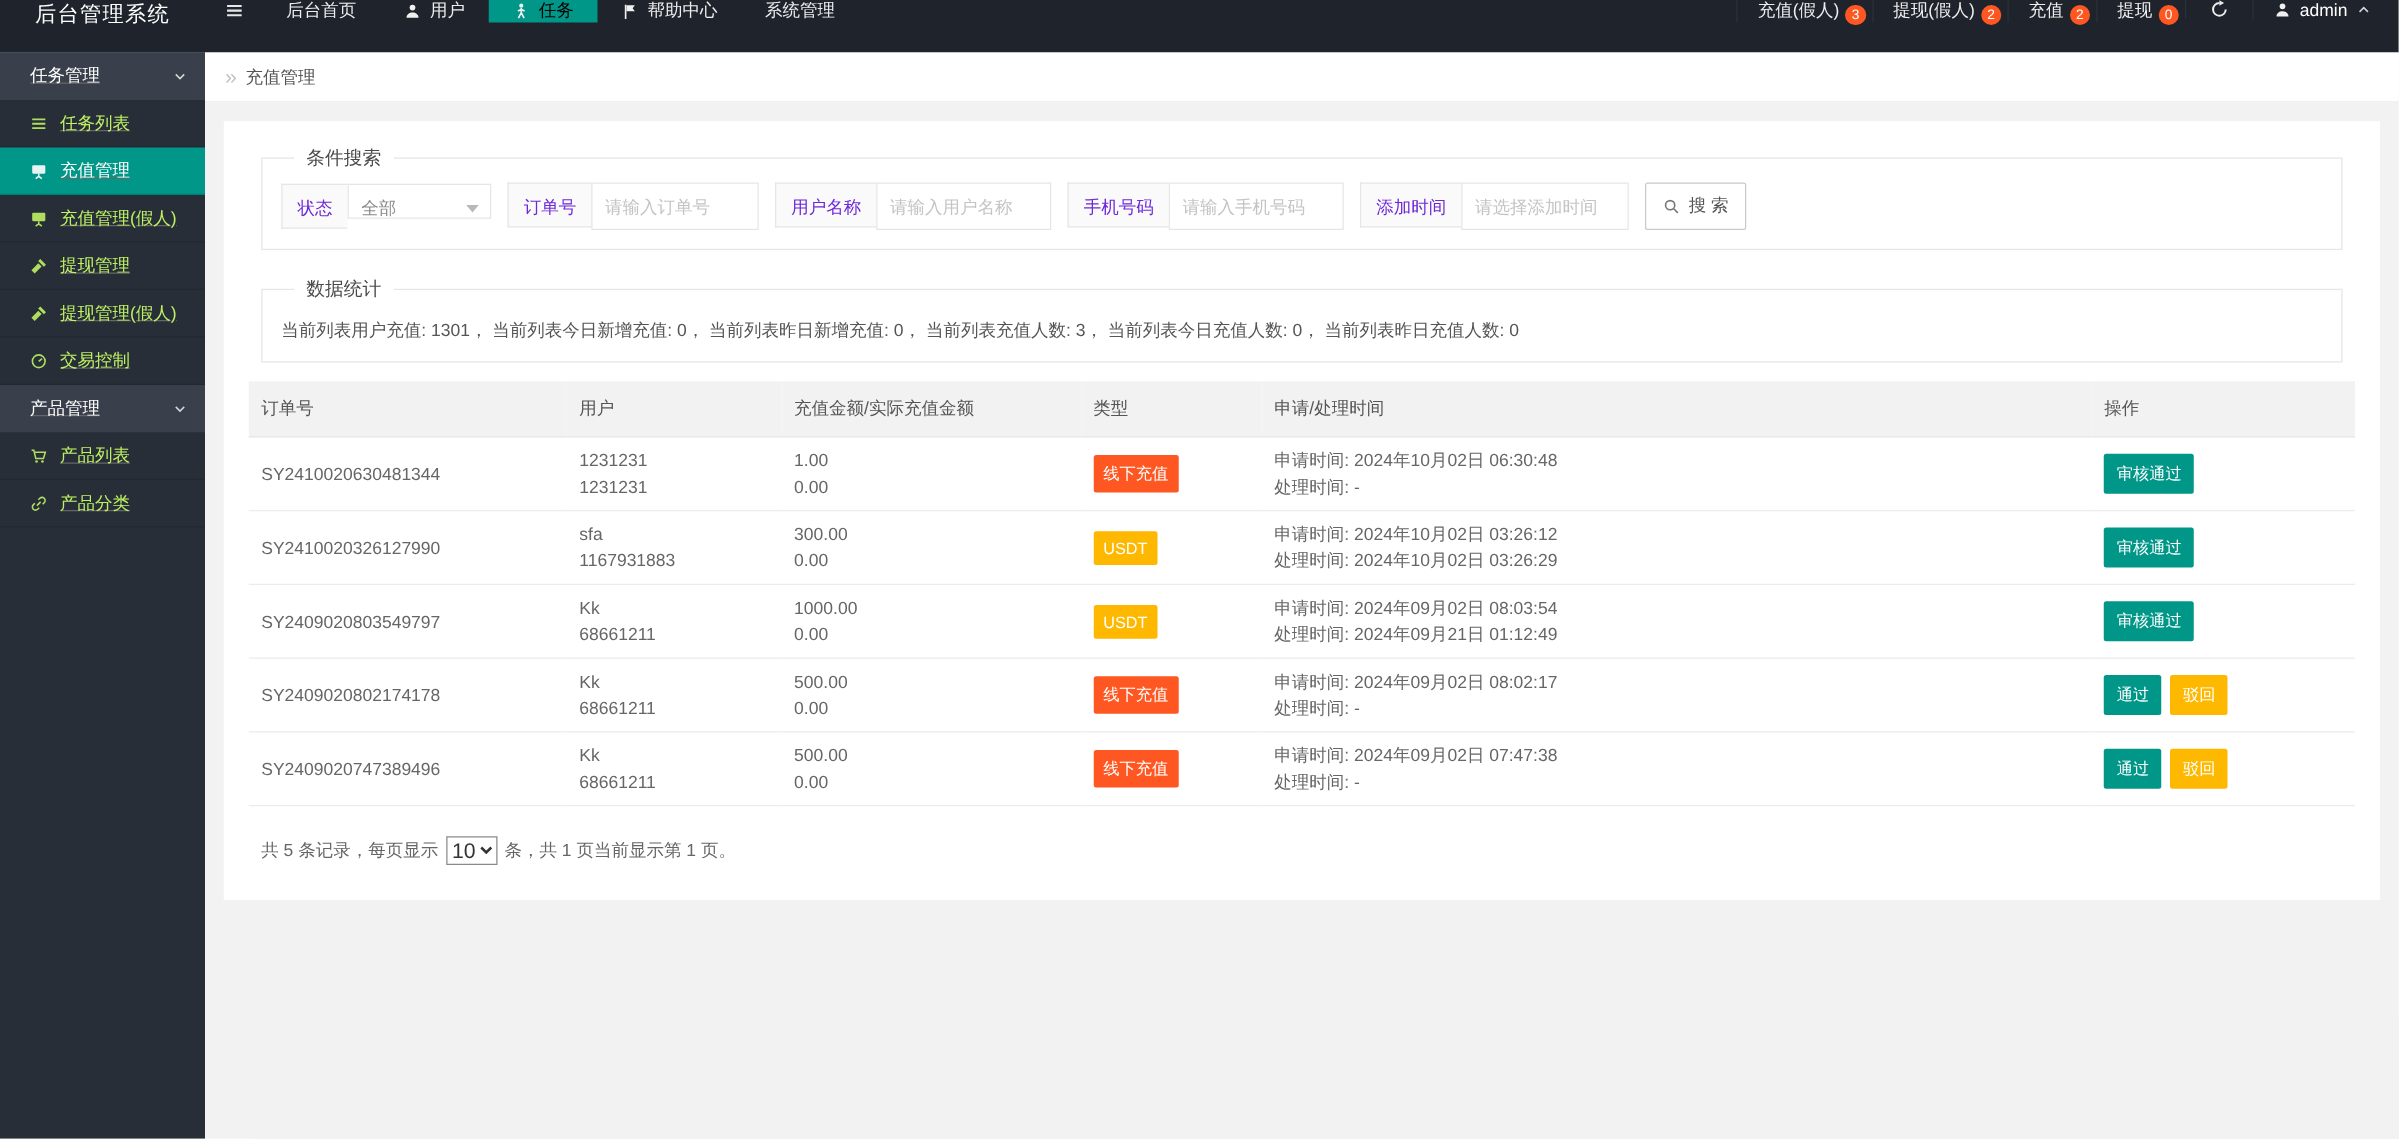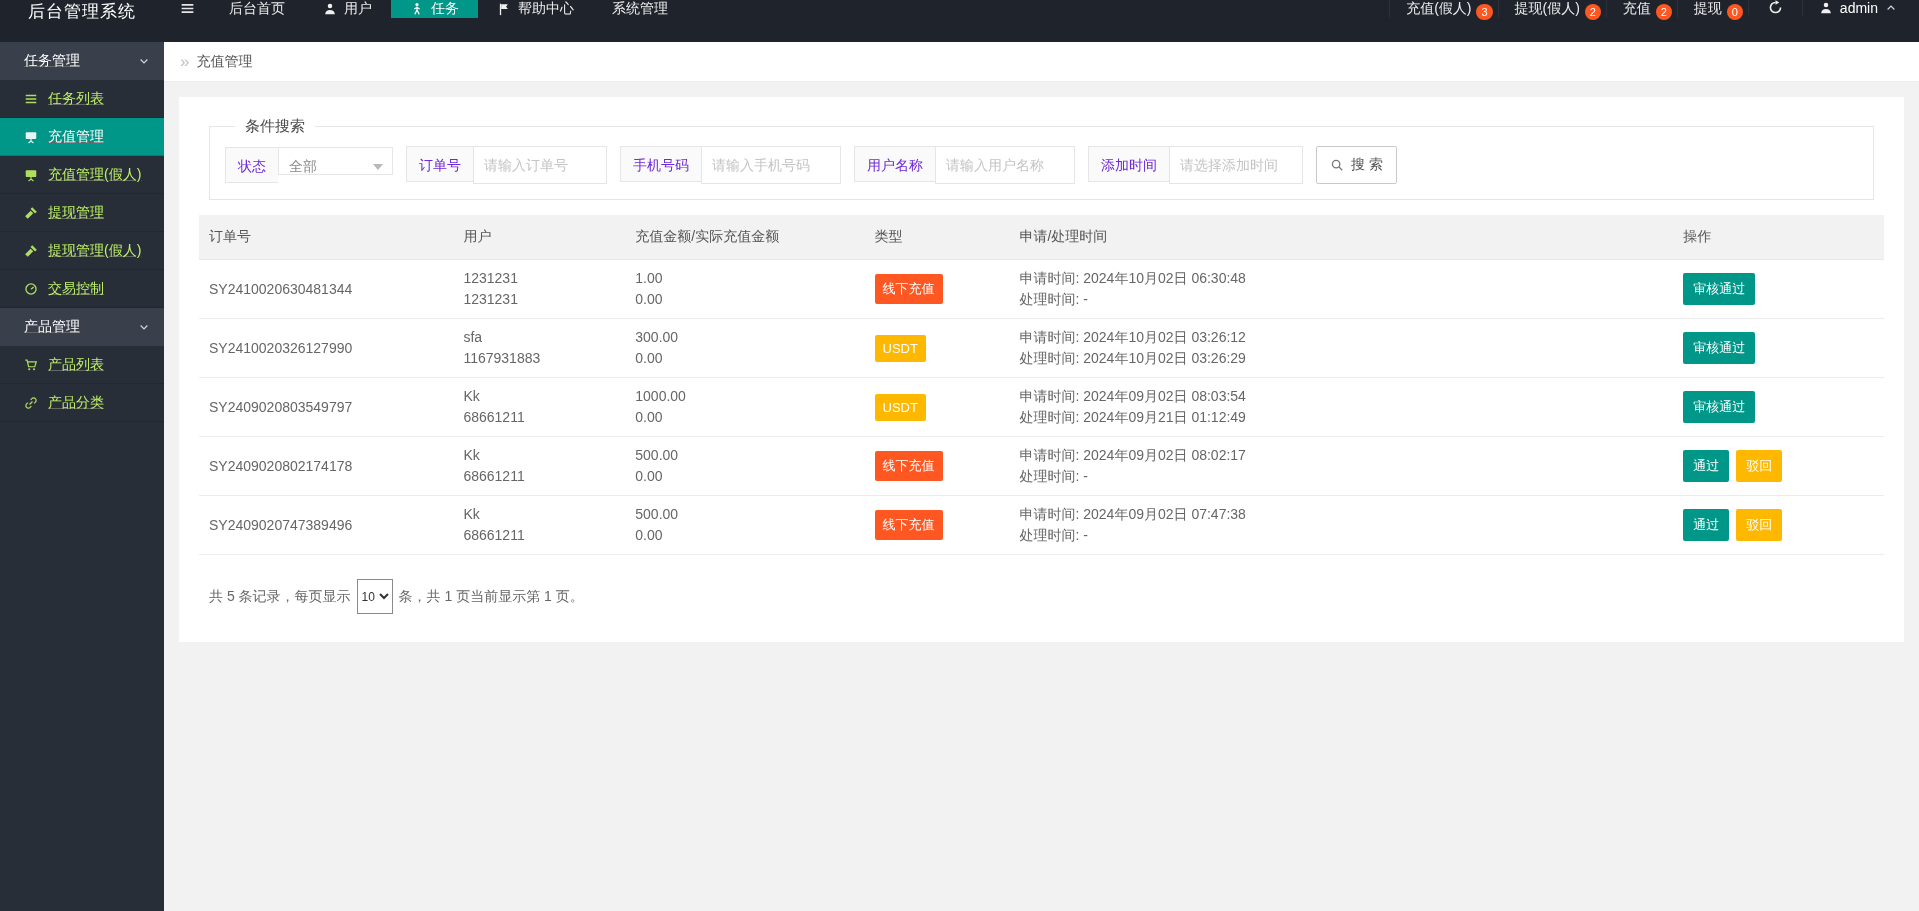--- a/index.html
+++ b/index.html
@@ -11,21 +11,21 @@
     font-size:14px; color:#666;
   }
   svg { display:block; }
 
   
   .header { height:42px; background:#1f242c; display:flex; align-items:flex-start; color:#f0f0f0; }
   .logo { width:164px; display:flex; align-items:center; justify-content:center; font-size:17px; color:#fff; letter-spacing:1px; white-space:nowrap; }
   .hbtn { width:46px; display:flex; align-items:center; justify-content:center; color:#e6e6e6; cursor:pointer; }
   .hnav { display:flex; align-items:stretch; }
   .hnav-item { display:flex; align-items:center; gap:7px; padding:0 19px; font-size:14px; color:#ededed; cursor:pointer; white-space:nowrap; }
-  .hnav-item.active { background:#009688; color:#ffffff; }
+  .hnav-item.active { background:#009688; color:#000000; }
   .nicon { display:flex; color:#f0f0f0; }
   .hspacer { flex:1; }
   .hq { position:relative; display:flex; align-items:center; padding:0 26px 0 16px; border-left:1px solid rgba(255,255,255,.06); cursor:pointer; color:#ededed; white-space:nowrap; }
   .hbadge { position:absolute; top:4px; right:5px; height:16px; line-height:16px; min-width:8px; padding:0 5px; border-radius:9px; background:#ff5722; color:#fff; font-size:11px; text-align:center; }
   .hicon-item { display:flex; align-items:center; padding:0 19px; border-left:1px solid rgba(255,255,255,.06); cursor:pointer; color:#ededed; }
   .huser { display:flex; align-items:center; gap:7px; padding:0 22px 0 16px; border-left:1px solid rgba(255,255,255,.06); cursor:pointer; color:#fff; white-space:nowrap; }
   .caret { color:#d5d5d5; display:flex; }
 
   
   .layout { display:flex; height:869px; }
@@ -62,21 +62,21 @@
   table.grid th { background:#f2f2f2; font-weight:normal; text-align:left; padding:13px 10px; color:#555; font-size:14px; border-bottom:1px solid #e8e8e8; }
   table.grid td { padding:8px 10px; border-bottom:1px solid #ececec; color:#666; font-size:14px; vertical-align:middle; height:57px; }
   .l2 { line-height:21px; }
   .type-badge { display:inline-block; padding:6px 8px; border-radius:2px; color:#fff; font-size:13px; white-space:nowrap; }
   .act-btn { display:inline-block; border:none; padding:7px 10px; border-radius:2px; color:#fff; font-size:13px; cursor:pointer; margin-right:7px; font-family:inherit; white-space:nowrap; }
   .act-btn.primary { background:#009688; }
   .act-btn.warn { background:#ffb800; }
   .act-btn:empty { display:none; }
 
   .pager { margin-top:24px; padding:0 10px; display:flex; align-items:center; gap:6px; color:#666; }
-  .psel { height:35px; border:1px solid #8a8a8a; background:#fff; color:#333; font-size:12px; font-family:inherit; }
+  .psel { height:23px; border:1px solid #8a8a8a; background:#fff; color:#333; font-size:17px; font-family:inherit; }
 </style>
 </head>
 <body>
 
 <div class="header">
   <div class="logo">后台管理系统</div>
 
   <div class="hbtn">
     <svg viewBox="0 0 16 16" width="17" height="17">
         <path d="M2.5 4.5h11M2.5 8h11M2.5 11.5h11" stroke="currentColor" stroke-width="1.6" fill="none"></path>
@@ -280,47 +280,51 @@
             <span class="flabel">状态</span>
             <div class="fselect">全部</div>
           </div>
 
           <div class="fgroup">
             <span class="flabel">订单号</span>
             <input class="finput" placeholder="请输入订单号" style="">
           </div>
 
           <div class="fgroup">
+            <span class="flabel">用户名称</span>
+            <input class="finput wide" placeholder="请输入用户名称" style="">
+          </div>
+
+          <div class="fgroup">
             <span class="flabel">手机号码</span>
             <input class="finput wide" placeholder="请输入手机号码" style="">
-          </div>
-
-          <div class="fgroup">
-            <span class="flabel">用户名称</span>
-            <input class="finput wide" placeholder="请输入用户名称" style="">
           </div>
 
           <div class="fgroup">
             <span class="flabel">添加时间</span>
             <input class="finput" placeholder="请选择添加时间" style="">
           </div>
 
           <button class="sbtn">
             <span class="sicon-search">
               <svg viewBox="0 0 16 16" width="14" height="14">
                   <circle cx="7" cy="7" r="4.2" fill="none" stroke="currentColor" stroke-width="1.5"></circle>
                   <path d="M10.3 10.3L14 14" stroke="currentColor" stroke-width="1.5" fill="none"></path>
                 </svg>
             </span>
             <span>搜 索</span>
           </button>
 
         </div>
       </fieldset>
 
+      <fieldset class="field">
+        <legend>数据统计</legend>
+        <div class="stats-text">当前列表用户充值: 1301， 当前列表今日新增充值: 0， 当前列表昨日新增充值: 0， 当前列表充值人数: 3， 当前列表今日充值人数: 0， 当前列表昨日充值人数: 0</div>
+      </fieldset>
 
       <table class="grid">
         <colgroup>
           <col style="width:15.1%">
             <col style="width:10.2%">
             <col style="width:14.2%">
           <col style="width:8.6%">
             <col style="width:39.4%">
             <col style="width:12.5%">
         </colgroup>

